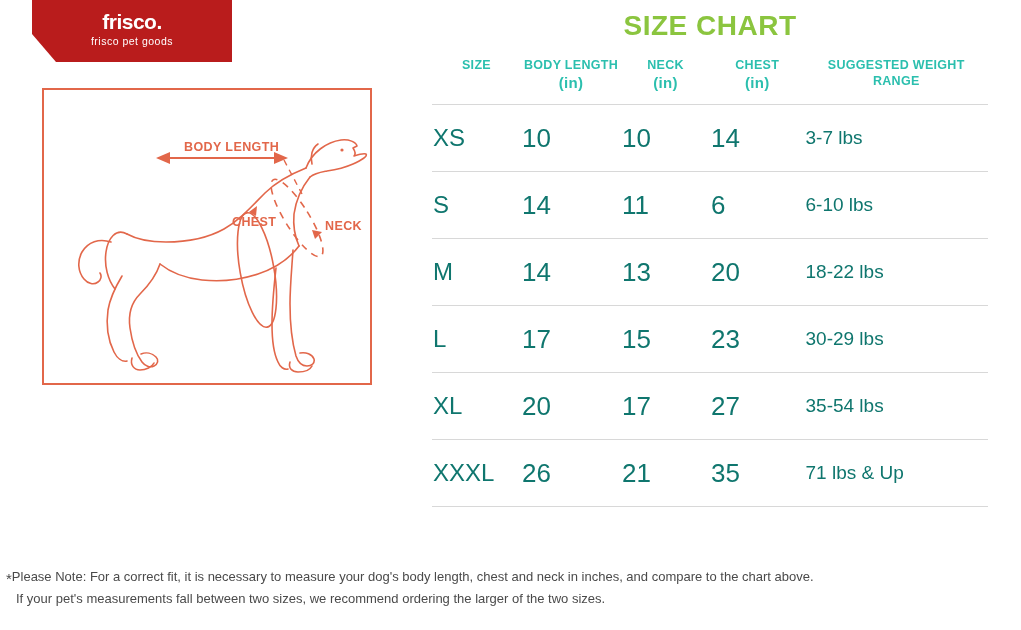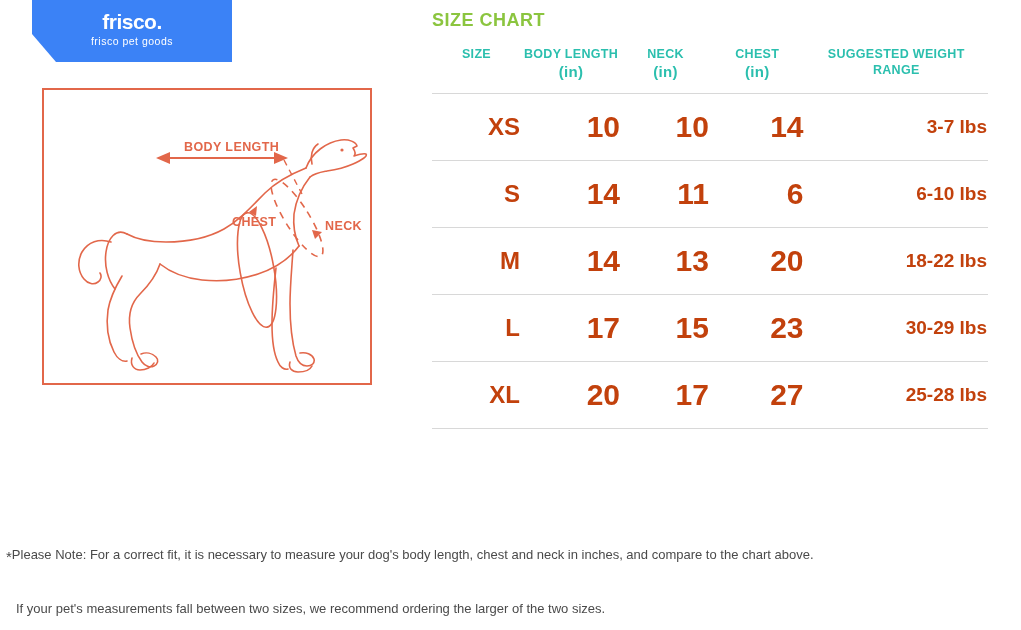--- a/index.html
+++ b/index.html
@@ -15,21 +15,21 @@
     overflow: hidden;
   }
 
   
   .brand-banner {
     position: absolute;
     top: 0;
     left: 32px;
     width: 200px;
     height: 62px;
-    background: #3b82f6;
+    background: #b91c1c;
     clip-path: polygon(0 0, 100% 0, 100% 100%, 12% 100%, 0 55%);
     display: flex;
     flex-direction: column;
     align-items: center;
     justify-content: center;
     padding-bottom: 4px;
     box-sizing: border-box;
   }
   .brand-name {
     color: #ffffff;
@@ -69,23 +69,23 @@
   }
 
   
   .chart-wrap {
     position: absolute;
     left: 432px;
     top: 6px;
     width: 556px;
   }
   .chart-title {
-    text-align: left;
+    text-align: center;
     color: #8bc53f;
-    font-size: 18px;
+    font-size: 28px;
     font-weight: bold;
     letter-spacing: 0.5px;
     margin: 4px 0 16px 0;
   }
   table.size-chart {
     width: 100%;
     border-collapse: collapse;
     table-layout: fixed;
     margin-top: 8px;
   }
@@ -97,54 +97,54 @@
     line-height: 1.25;
     padding: 0 0 12px 0;
     vertical-align: top;
   }
   table.size-chart th .unit {
     font-weight: bold;
     font-size: 15px;
     display: block;
   }
   table.size-chart td {
-    color: #c2410c;
-    font-weight: bold;
-    text-align: right;
+    color: #0f766e;
+    font-weight: normal;
+    text-align: left;
     border-top: 1.5px solid #d8d8d8;
     height: 64px;
     vertical-align: middle;
   }
   td.c-size { font-size: 24px; }
-  td.c-num  { font-size: 30px; }
+  td.c-num  { font-size: 26px; }
   td.c-weight { font-size: 19px; }
   tr:last-child td { border-bottom: 1.5px solid #d8d8d8; }
 
   col.col-size   { width: 16%; }
   col.col-body   { width: 18%; }
   col.col-neck   { width: 16%; }
   col.col-chest  { width: 17%; }
   col.col-weight { width: 33%; }
 
   
   .footnote {
     position: absolute;
     left: 6px;
-    bottom: 11px;
+    bottom: 21px;
     width: 1009px;
     color: #4a4a4a;
     font-size: 13px;
     line-height: 1.45;
   }
   .footnote .star {
     color: #4a4a4a;
     font-size: 15px;
     vertical-align: top;
   }
-  .footnote .line2 { padding-left: 10px; display: block; margin-top: 32px; }
+  .footnote .line2 { padding-left: 10px; display: block; }
 </style>
 </head>
 <body>
 
 <div class="brand-banner">
   <div class="brand-name">frisco.</div>
   <div class="brand-tagline">frisco pet goods</div>
 </div>
 
 <div class="illustration-box">
@@ -271,21 +271,28 @@
         <td class="c-num">17</td>
         <td class="c-num">15</td>
         <td class="c-num">23</td>
         <td class="c-weight">30-29 lbs</td>
       </tr>
       <tr>
         <td class="c-size">XL</td>
         <td class="c-num">20</td>
         <td class="c-num">17</td>
         <td class="c-num">27</td>
-        <td class="c-weight">25-28 lbs</td>
+        <td class="c-weight">35-54 lbs</td>
+      </tr>
+      <tr>
+        <td class="c-size">XXXL</td>
+        <td class="c-num">26</td>
+        <td class="c-num">21</td>
+        <td class="c-num">35</td>
+        <td class="c-weight">71 lbs &amp; Up</td>
       </tr>
     </tbody>
   </table>
 </div>
 
 <div class="footnote">
   <span class="star">*</span><span>Please Note: For a correct fit, it is necessary to measure your dog's body length, chest and neck in inches, and compare to the chart above.</span>
   <span class="line2">If your pet's measurements fall between two sizes, we recommend ordering the larger of the two sizes.</span>
 </div>
 

